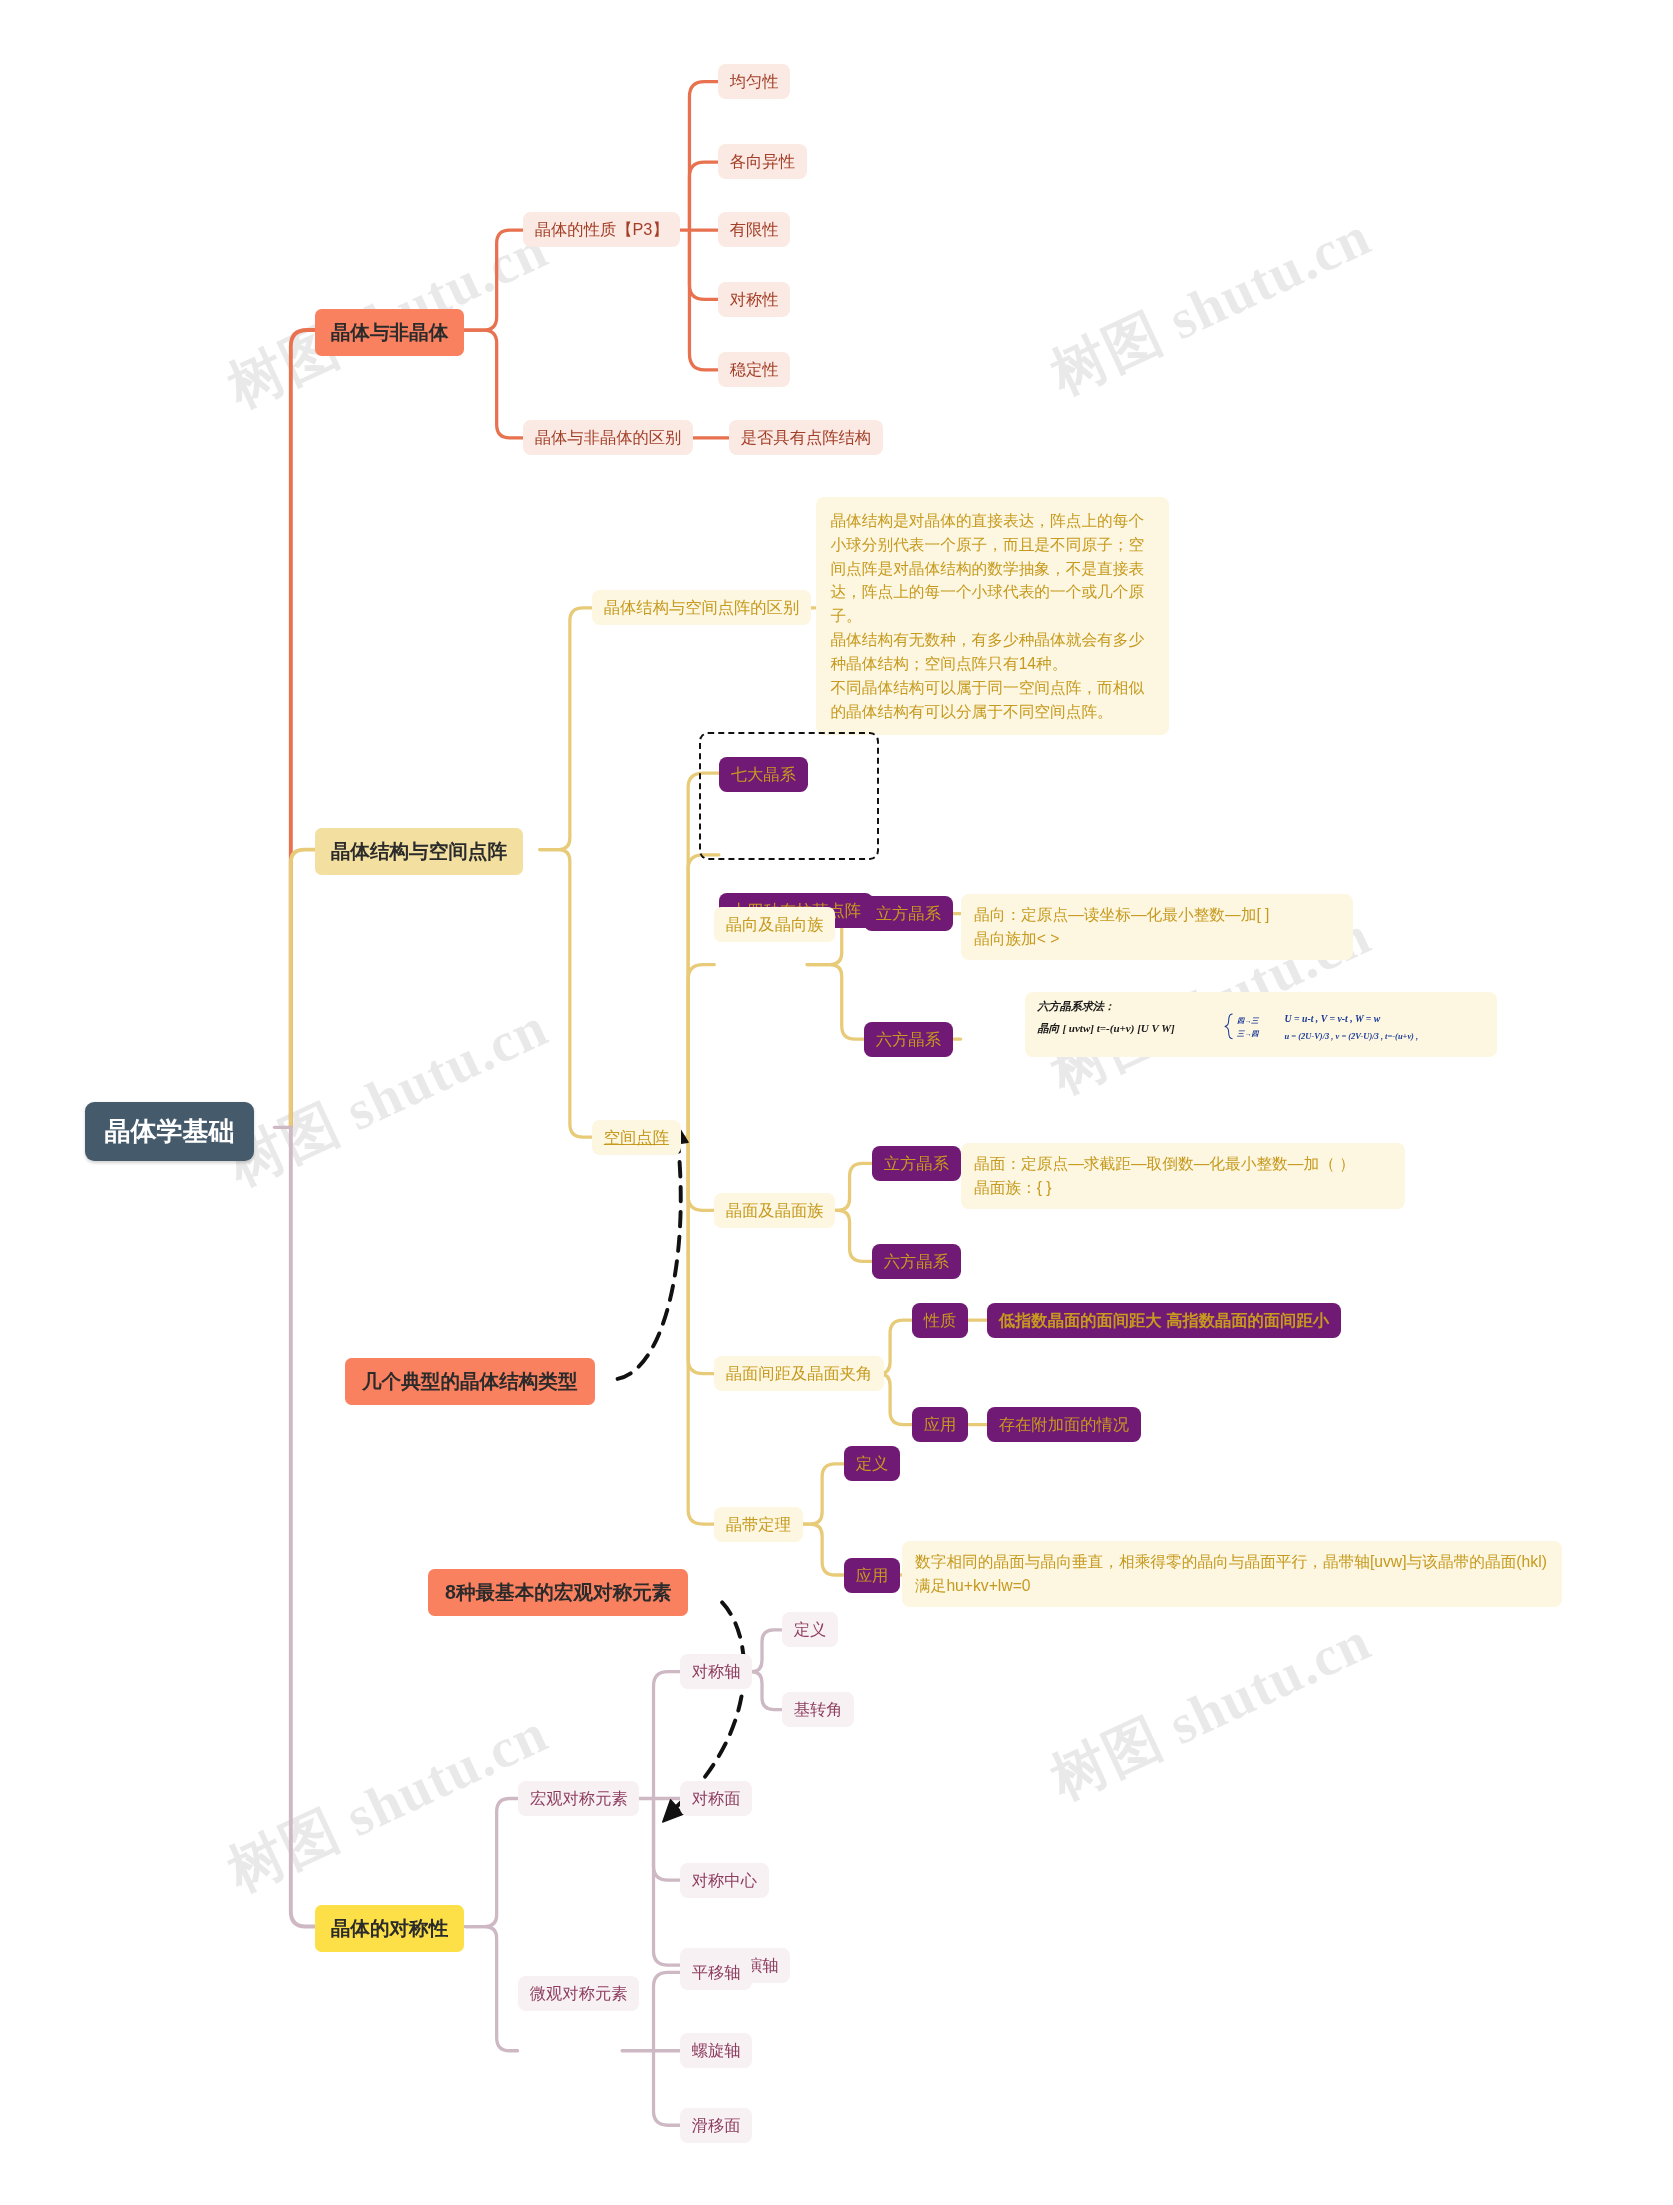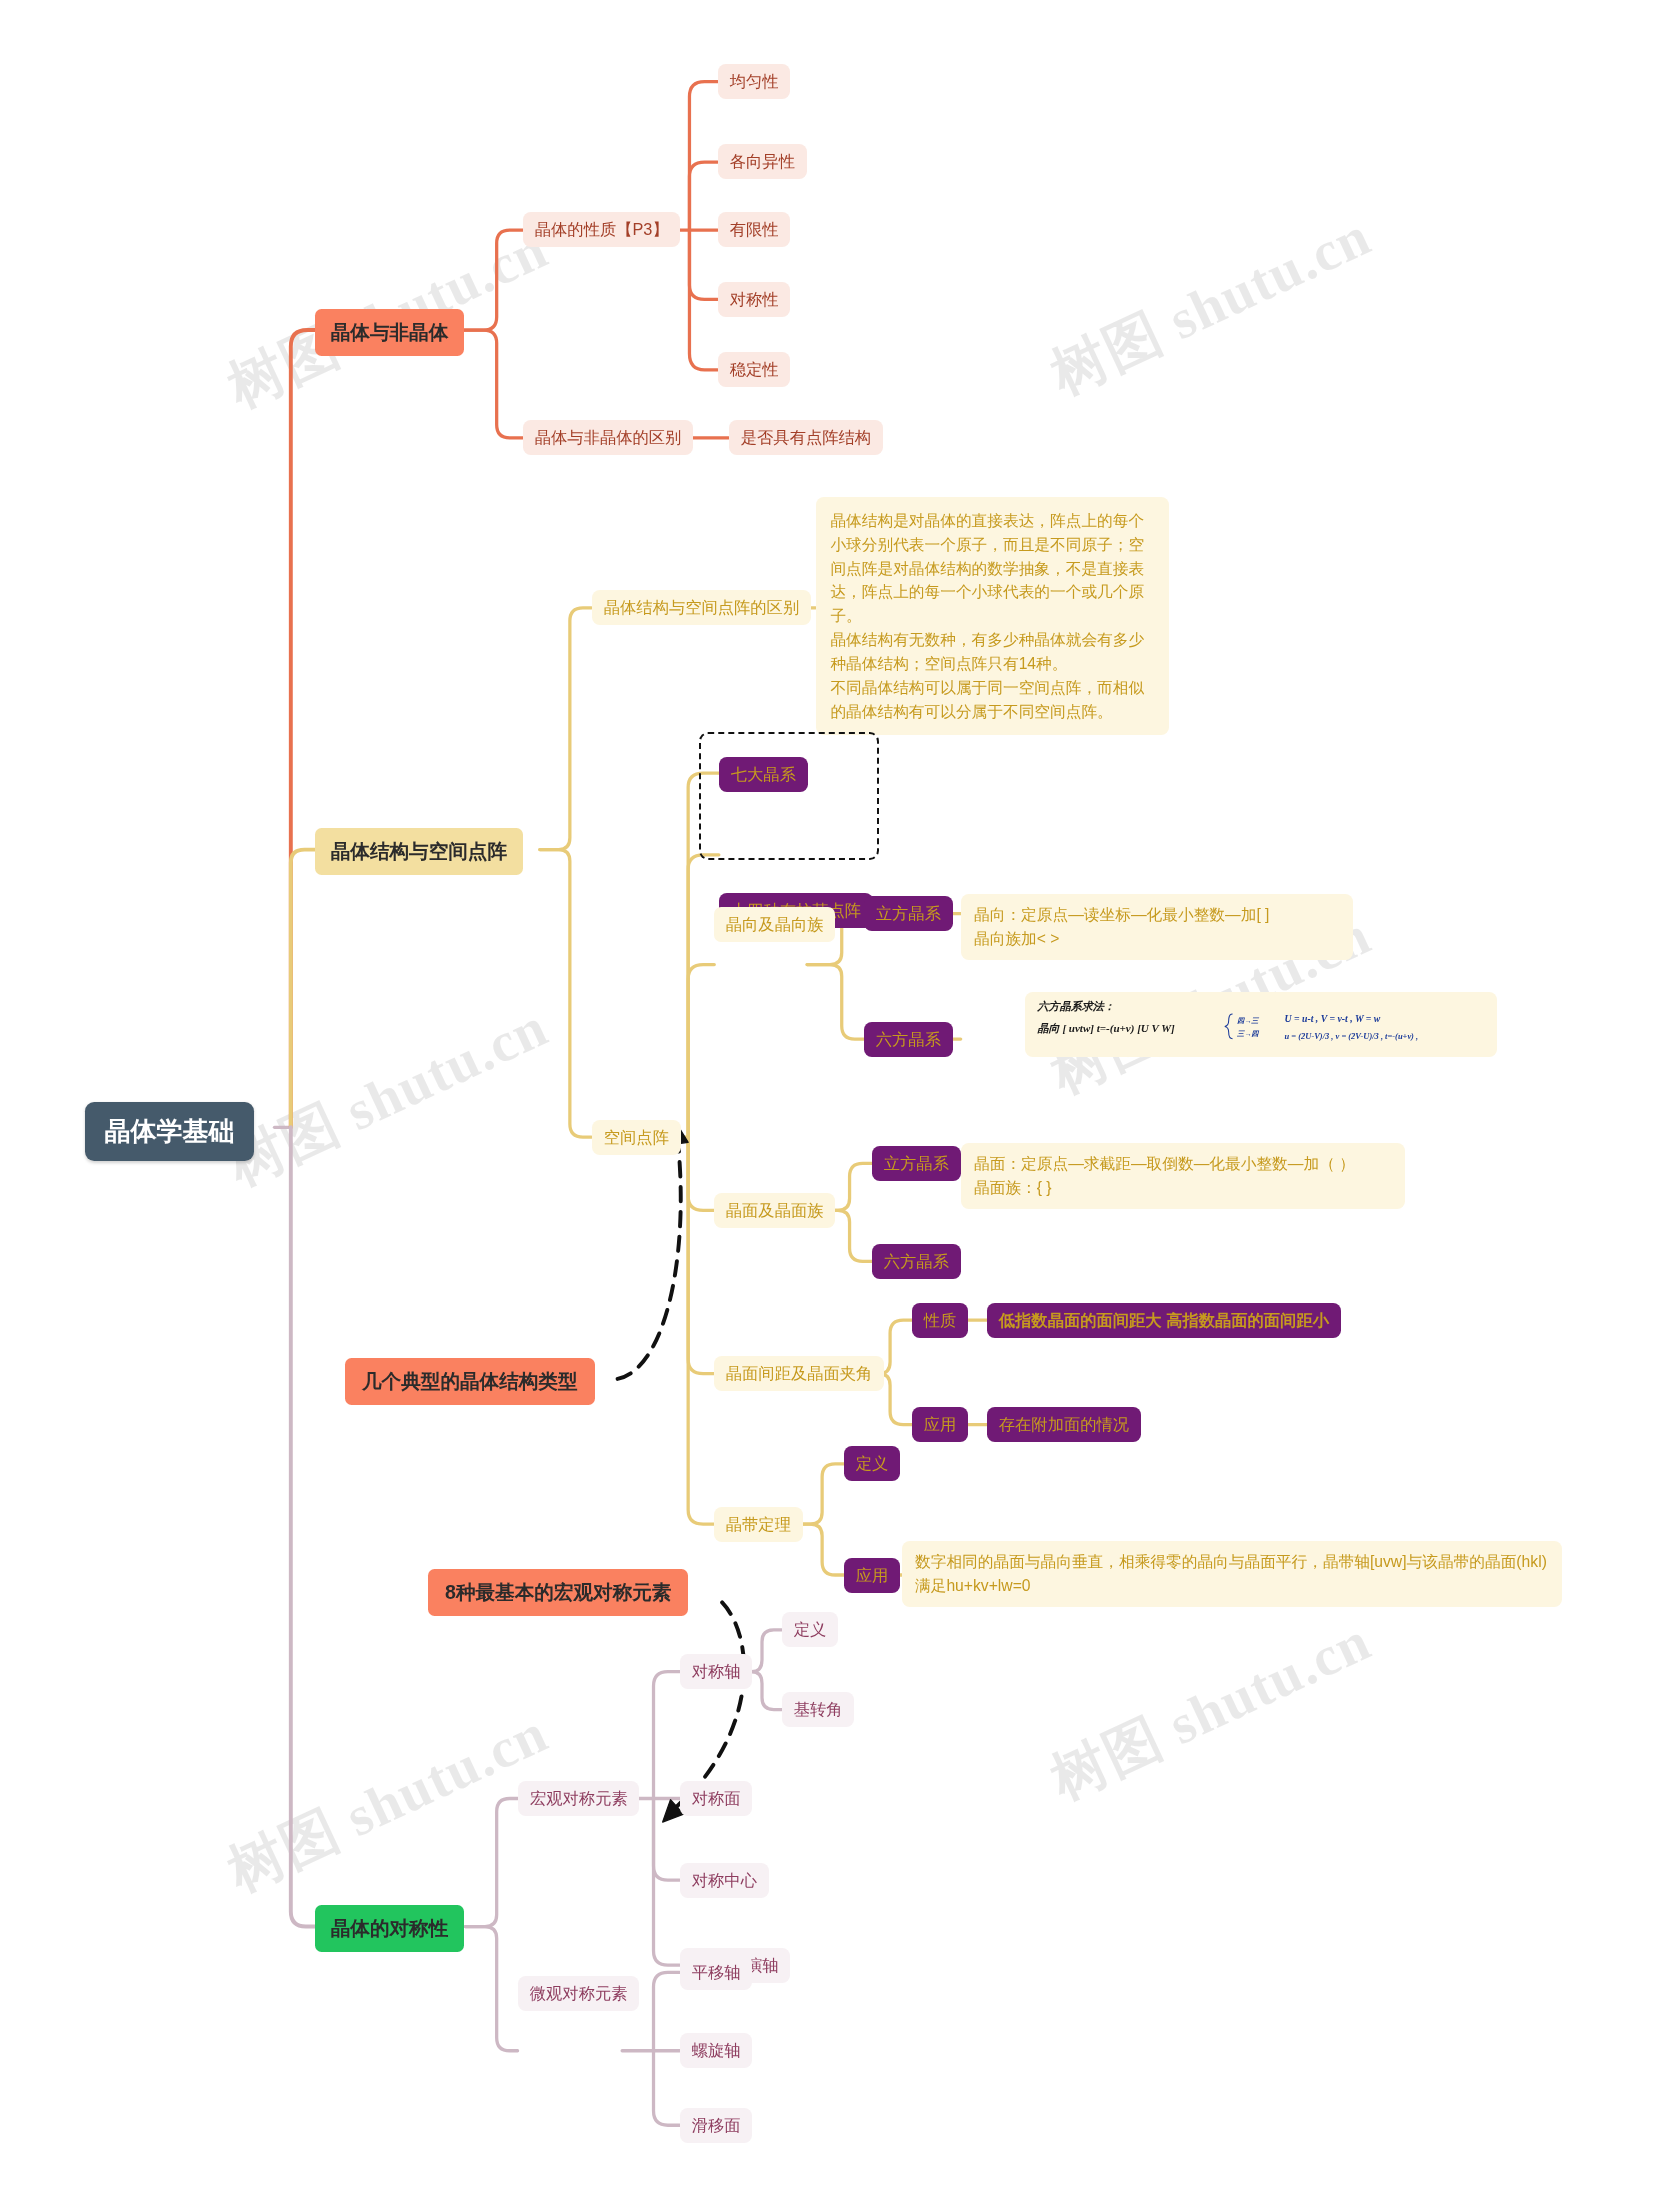--- a/index.html
+++ b/index.html
@@ -16,21 +16,21 @@
         border-radius:7.8px;padding:5.9px 11.8px;white-space:pre;line-height:1.45;}
   .node.multi{white-space:pre-wrap;display:block;}
 
   
   .root{background:#455a6b;color:#ffffff;font-size:26px;font-weight:700;border-radius:9.2px;
         padding:10.5px 19.6px;box-shadow:0 1.3px 3.3px rgba(0,0,0,.18);}
 
   
   .l1-red{background:#fa8160;color:#2b2b2b;font-size:19.6px;font-weight:700;border-radius:6.5px;padding:9.2px 15.7px;}
   .l1-yellow{background:#f3dfa0;color:#2b2b2b;font-size:19.6px;font-weight:700;border-radius:6.5px;padding:9.2px 15.7px;}
-  .l1-purple{background:#22c55e;color:#2b2b2b;font-size:19.6px;font-weight:700;border-radius:6.5px;padding:9.2px 15.7px;}
+  .l1-purple{background:#fde047;color:#2b2b2b;font-size:19.6px;font-weight:700;border-radius:6.5px;padding:9.2px 15.7px;}
   .l1-orange{background:#fa8160;color:#2b2b2b;font-size:19.6px;font-weight:700;border-radius:6.5px;padding:9.2px 17px;}
 
   
   .red-node{background:#fbe9e3;color:#a33f28;font-size:16.3px;}
   .red-leaf{background:#fbe9e3;color:#a33f28;font-size:16.3px;}
   .yel-node{background:#fdf6e0;color:#c69a1e;font-size:16.3px;}
   .yel-leaf{background:#701a75;color:#c69a1e;font-size:16.3px;}
   .yel-para{background:#fdf6e0;color:#c69a1e;font-size:15.7px;line-height:1.52;}
   .pur-node{background:#f7f1f4;color:#8e3d5f;font-size:16.3px;}
   .pur-leaf{background:#f7f1f4;color:#8e3d5f;font-size:16.3px;}
@@ -155,21 +155,21 @@
   <div class="node yel-node" style="left:592px;top:590px;">晶体结构与空间点阵的区别</div>
 
   <div class="node multi yel-para" style="left:816px;top:497px;width:353px;padding:11.8px 14.4px;">晶体结构是对晶体的直接表达，阵点上的每个小球分别代表一个原子，而且是不同原子；空间点阵是对晶体结构的数学抽象，不是直接表达，阵点上的每一个小球代表的一个或几个原子。
 晶体结构有无数种，有多少种晶体就会有多少种晶体结构；空间点阵只有14种。
 不同晶体结构可以属于同一空间点阵，而相似的晶体结构有可以分属于不同空间点阵。</div>
 
   <div class="dashgroup" style="left:699px;top:732px;width:180px;height:128px;"></div>
   <div class="node yel-leaf" style="left:719px;top:757px;">七大晶系</div>
   <div class="node yel-leaf" style="left:719px;top:887px;margin-top:6px;">十四种布拉菲点阵</div>
 
-  <div class="node yel-node" style="left:592px;top:1120px;">空间点阵</div>
+  <div class="node yel-node" style="left:592px;top:1120px;text-decoration:underline;">空间点阵</div>
 
   <div class="node yel-node" style="left:714px;top:907px;border-radius:7px;">晶向及晶向族</div>
   <div class="node yel-leaf" style="left:864px;top:896px;">立方晶系</div>
   <div class="node multi yel-para" style="left:961px;top:894px;width:392px;padding:9.2px 13px;">晶向：定原点—读坐标—化最小整数—加[ ]
 晶向族加&lt; &gt;</div>
   <div class="node yel-leaf" style="left:864px;top:1022px;">六方晶系</div>
 
   <div class="hand" style="left:989px;top:992px;width:472px;height:65px;margin-left:36px;">
     <svg viewBox="0 0 605 100" width="395" height="65">
       <text x="18" y="28" font-family="'Liberation Serif','DejaVu Serif',serif" font-size="17" fill="#1a1a1a" font-style="italic" font-weight="700">六方晶系求法：</text>

